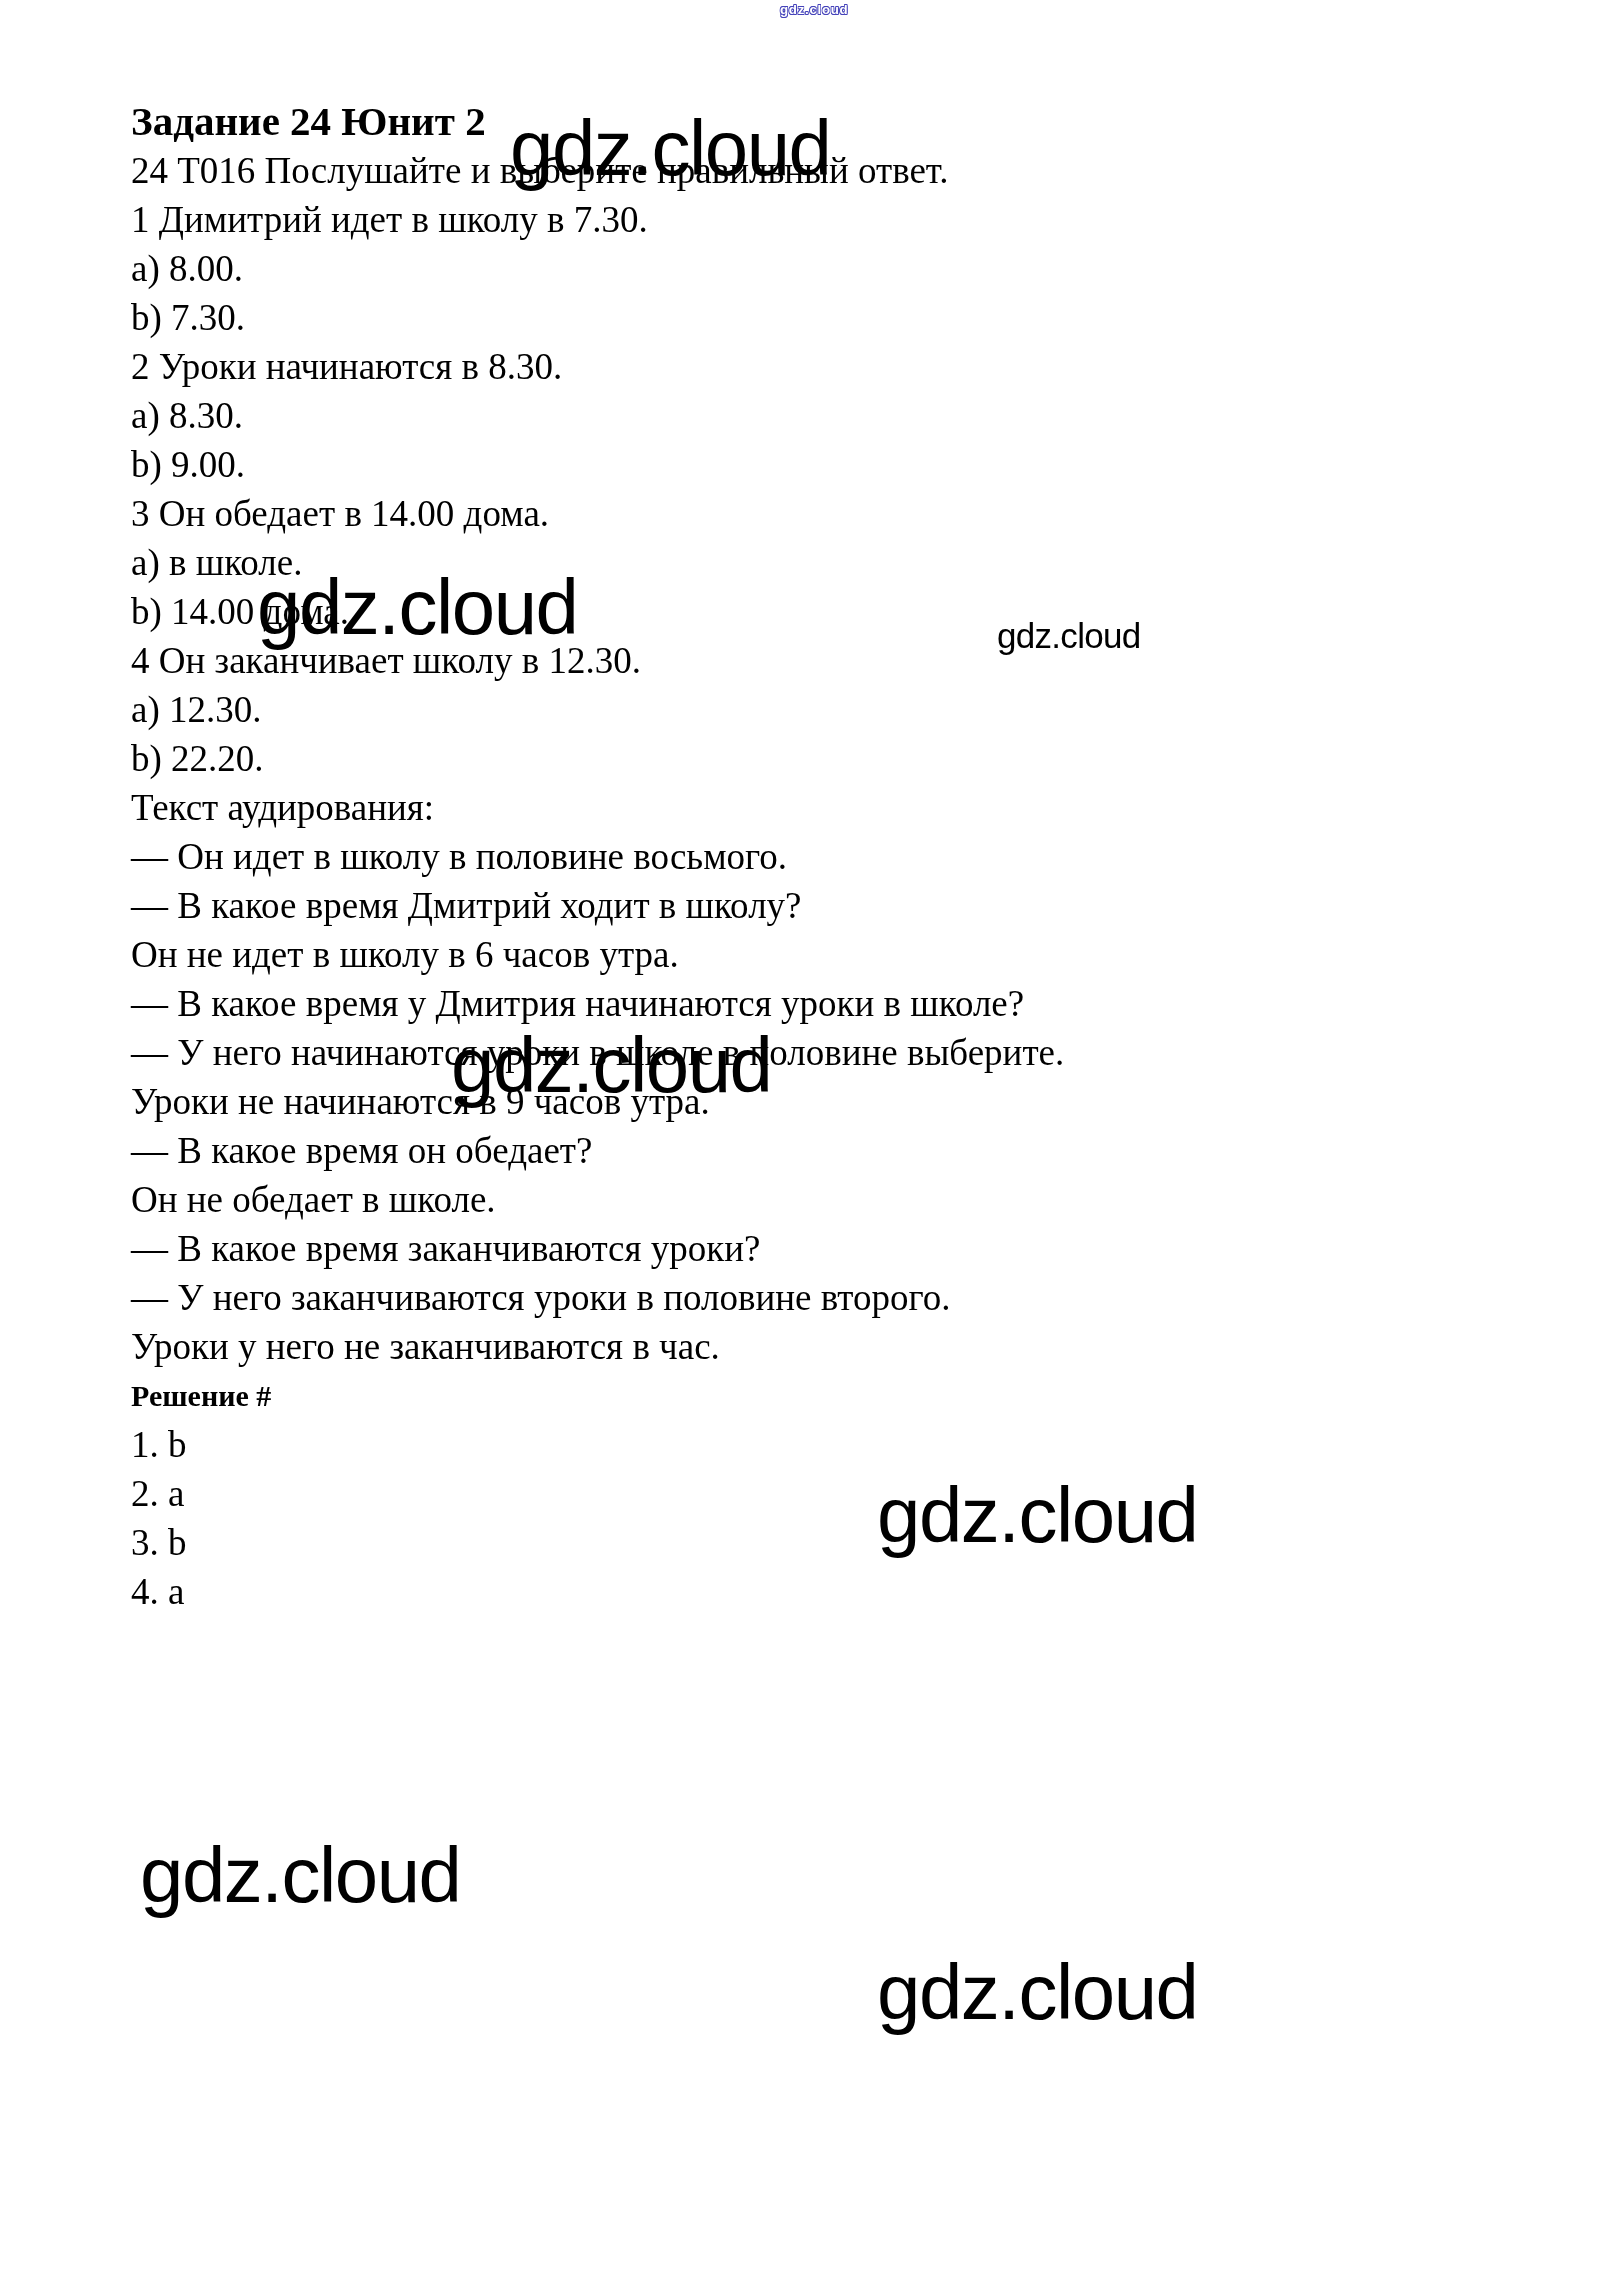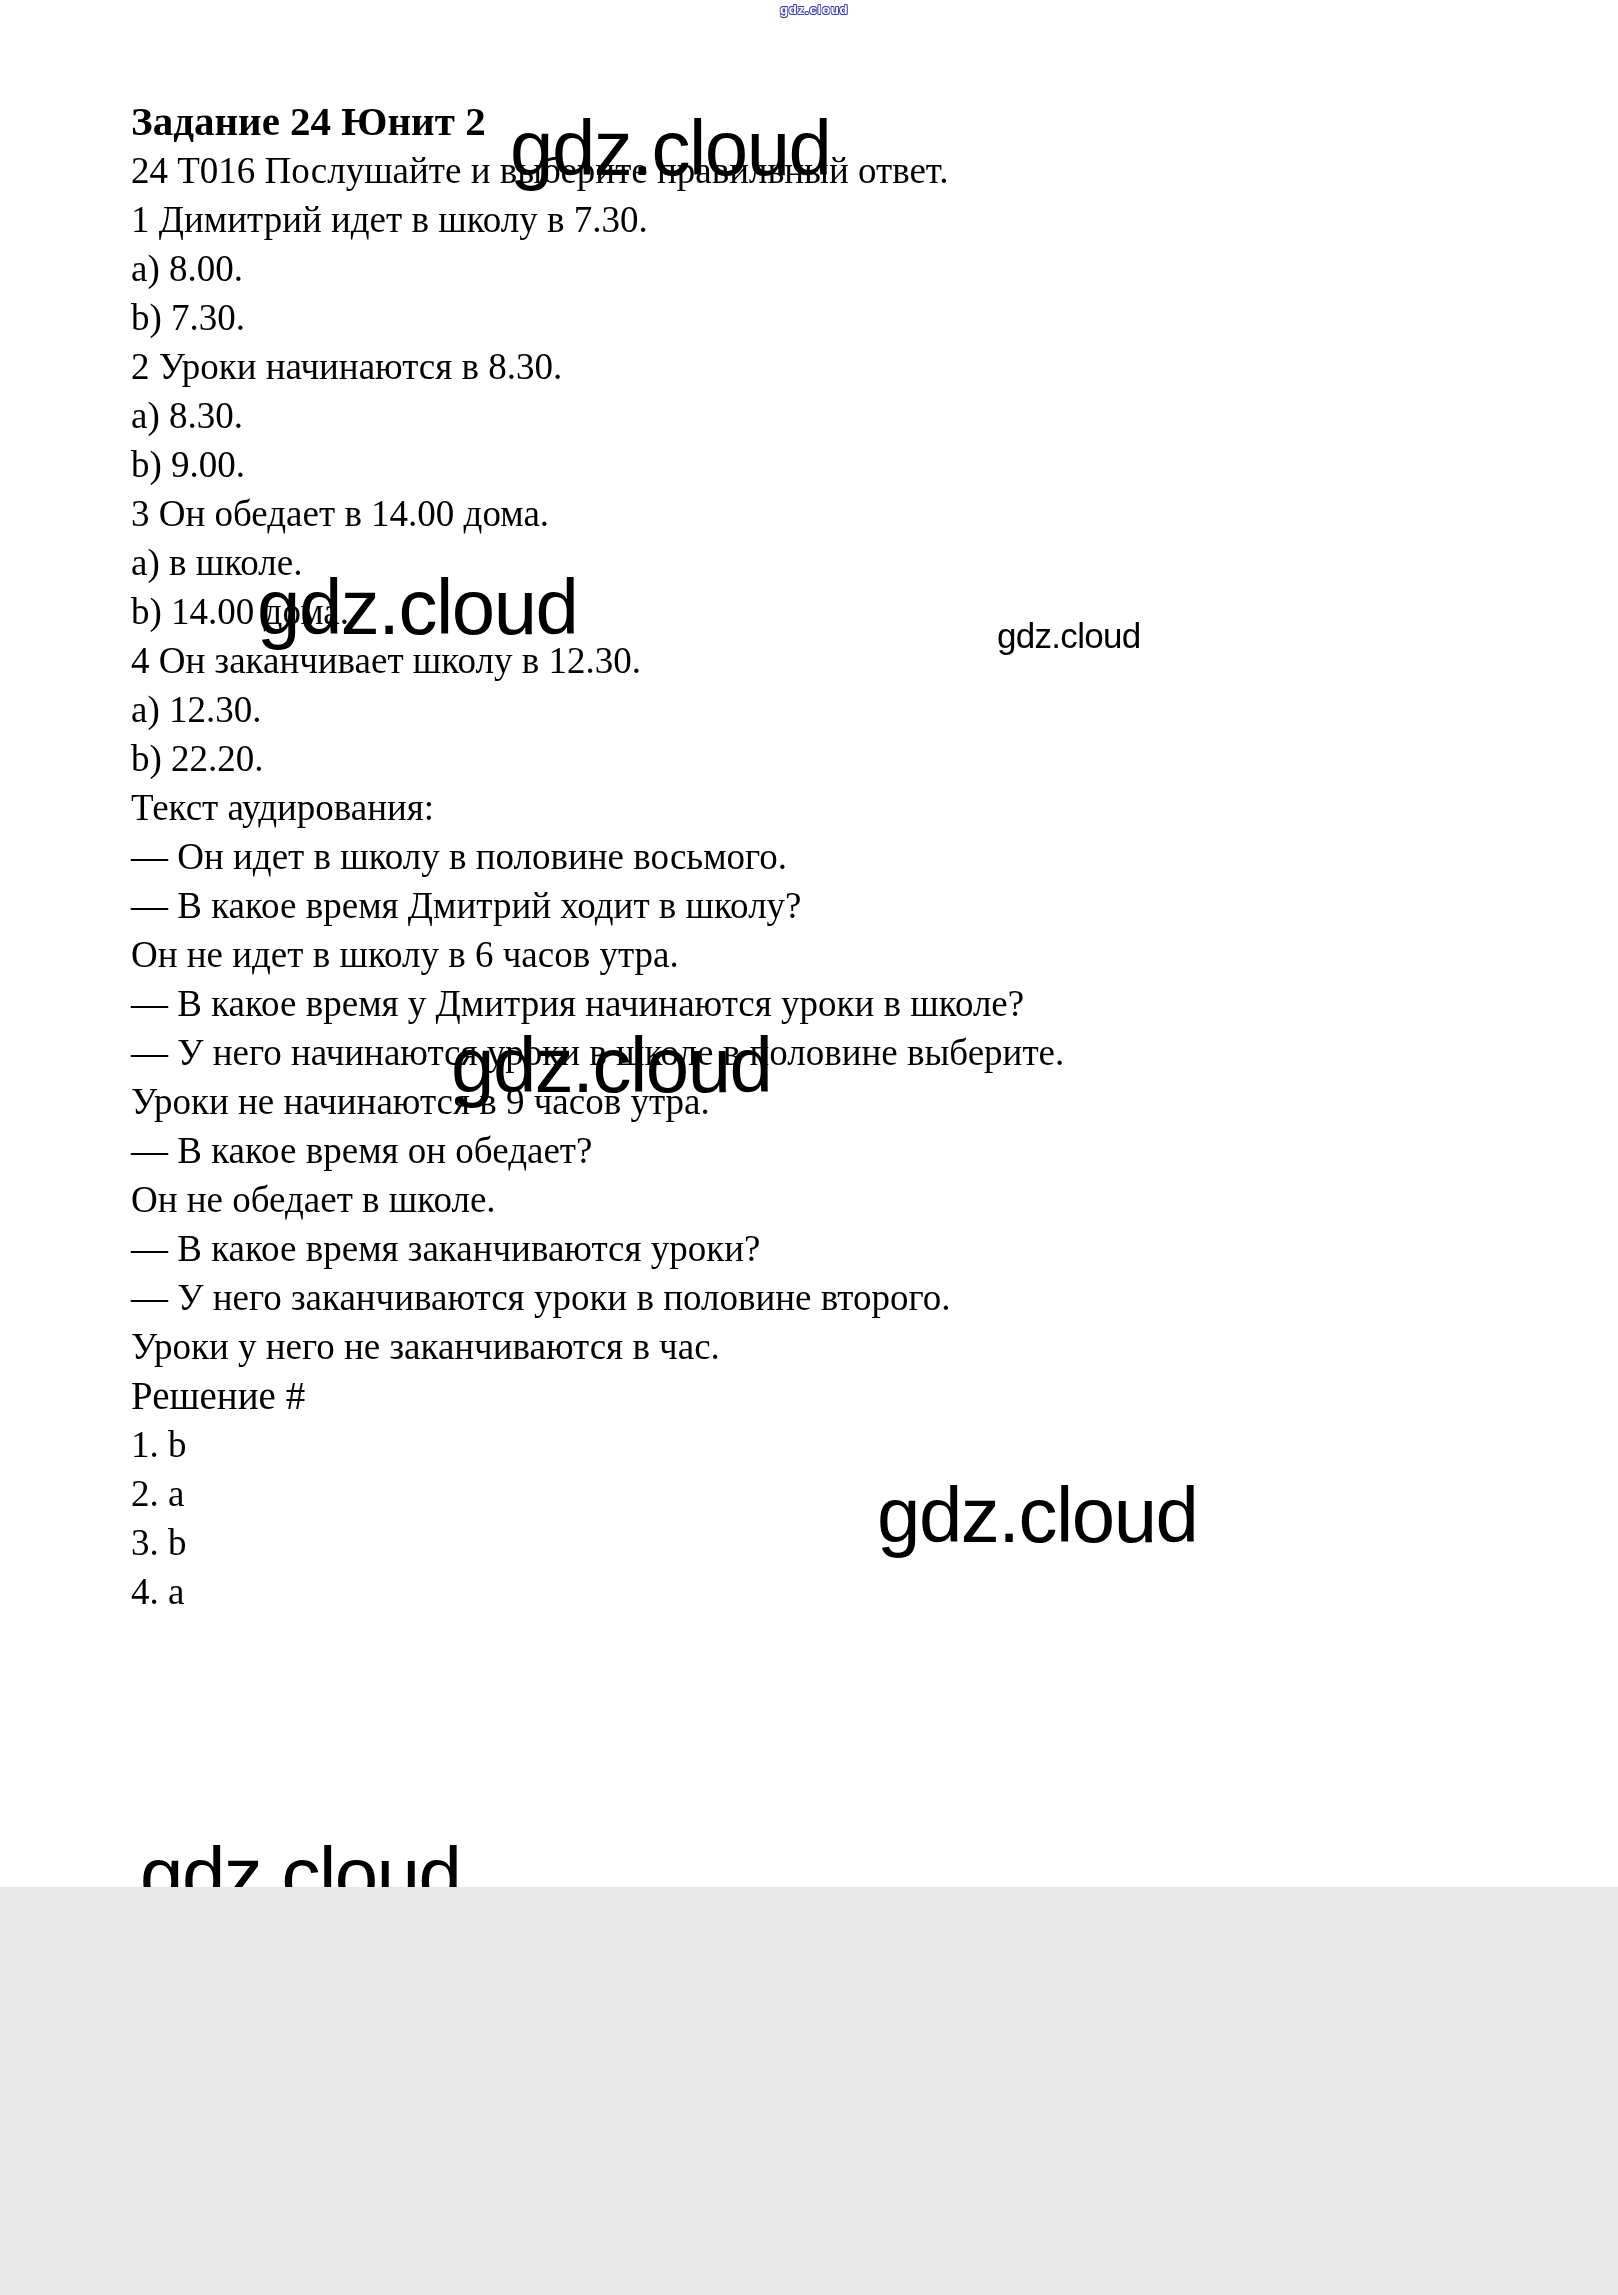--- a/index.html
+++ b/index.html
@@ -1,30 +1,30 @@
 <!DOCTYPE html>
 <html style="font-size:11.8px"><head>
 <meta charset="utf-8">
 <style>
   html, body { margin: 0; padding: 0; background: #e8e8e8; }
   .page {
     position: relative;
     width: 1619px;
-    height: 1887px;
+    height: 2295px;
     background: #ffffff;
     overflow: hidden;
     font-family: "Liberation Serif", serif;
     font-size: 37px;
     line-height: 49px;
     color: #000;
   }
   .content { position: absolute; left: 131px; top: 97px; width: 1415px; }
   .content p, .content h1 { margin: 0; padding: 0; }
   .task-title { font-weight: bold; font-size: 41px; line-height: 49px; }
-  .solution-title { font-weight: normal; font-size: 39px; line-height: 49px; }
+  .solution-title { font-weight: bold; font-size: 30px; line-height: 49px; }
   .gap { margin-top: 49px; }
   .gap-intro { margin-top: 61px; }
   .gap-solution { margin-top: 86px; }
   .gap-ans { margin-top: 35px; }
 
   
   .wm {
     position: absolute;
     font-family: "Liberation Sans", sans-serif;
     line-height: 1;

